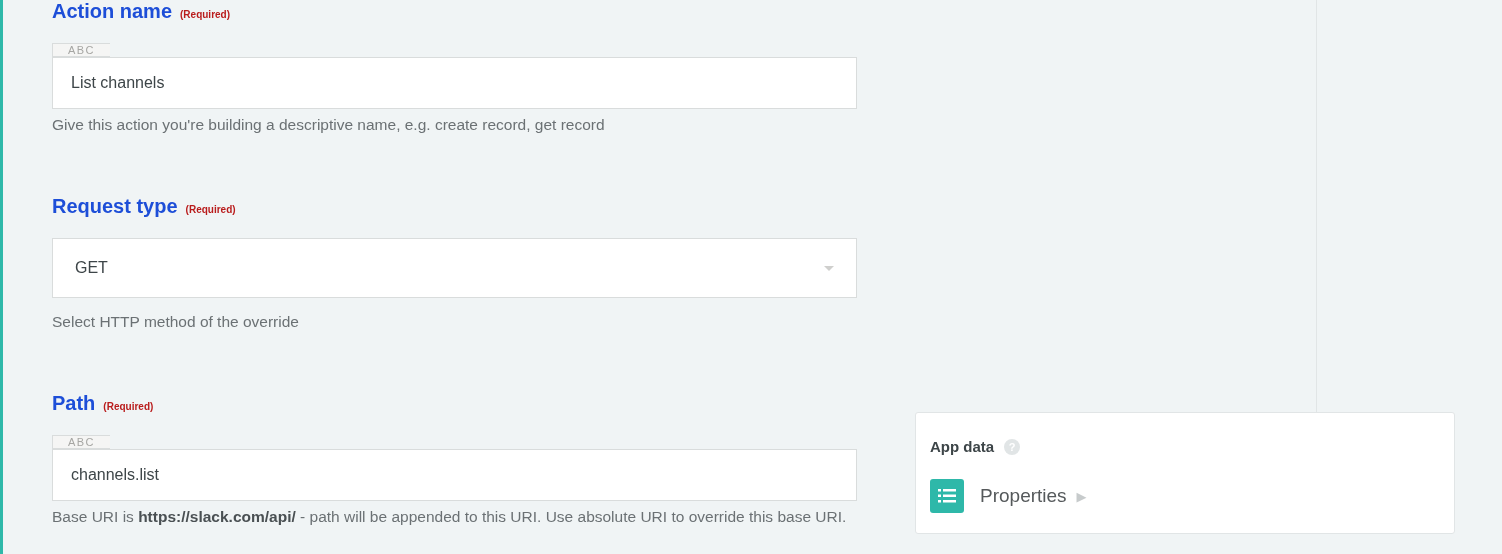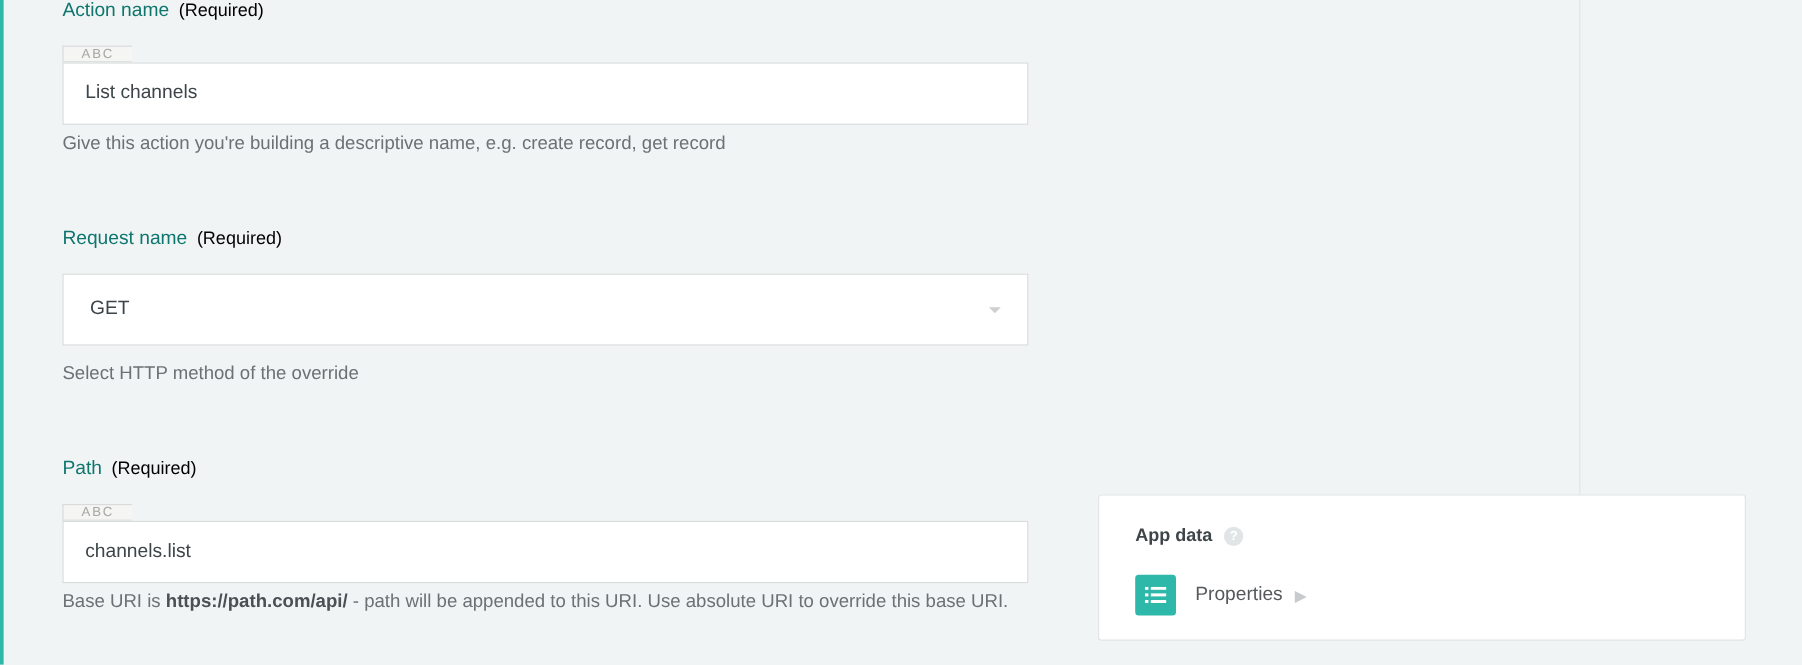--- a/index.html
+++ b/index.html
@@ -36,28 +36,28 @@
     .field-group.last {
       margin-bottom: 0;
     }
     .field-label-row {
       display: flex;
       align-items: baseline;
       gap: 8px;
       margin-bottom: 20px;
     }
     .field-label {
-      font-size: 16px;
-      font-weight: 400;
-      color: #0f766e;
+      font-size: 20px;
+      font-weight: 700;
+      color: #1d4ed8;
     }
     .required-tag {
-      font-size: 15px;
-      font-weight: 400;
-      color: #000000;
+      font-size: 10px;
+      font-weight: 700;
+      color: #b91c1c;
     }
     .input-row {
       display: flex;
       width: 805px;
       height: 58px;
       margin-bottom: 12px;
       flex-direction: column;
     }
     .input-prefix {
       width: 58px;
@@ -118,21 +118,21 @@
       color: #4a5053;
     }
     .side-panel {
       position: absolute;
       left: 912px;
       top: 412px;
       width: 540px;
       background: #ffffff;
       border: 1px solid #e1e5e6;
       border-radius: 3px;
-      padding: 25px 30px 20px 30px;
+      padding: 25px 30px 20px 14px;
     }
     .side-header {
       display: flex;
       align-items: center;
       gap: 10px;
       margin-bottom: 24px;
     }
     .side-title {
       font-size: 15px;
       font-weight: 700;
@@ -161,21 +161,21 @@
       background: #2eb8a9;
       border-radius: 3px;
       display: flex;
       align-items: center;
       justify-content: center;
     }
     .prop-icon svg {
       display: block;
     }
     .prop-label {
-      font-size: 16px;
+      font-size: 19px;
       color: #55595b;
     }
     .prop-caret {
       color: #c7cbcc;
       font-size: 13px;
       margin-left: -6px;
     }
     .right-border {
       position: absolute;
       right: 185px;
@@ -200,41 +200,41 @@
       </div>
       <div class="input-row">
         <div class="input-prefix">ABC</div>
         <input class="text-input" type="text" value="List channels" style="">
       </div>
       <div class="help-text">Give this action you're building a descriptive name, e.g. create record, get record</div>
     </div>
 
     <div class="field-group">
       <div class="field-label-row">
-        <span class="field-label">Request name</span>
+        <span class="field-label">Request type</span>
         <span class="required-tag">(Required)</span>
       </div>
       <div class="select-row">
         <span class="select-value">GET</span>
         <span class="select-caret"></span>
       </div>
       <div class="help-text">Select HTTP method of the override</div>
     </div>
 
     <div class="field-group last">
       <div class="field-label-row">
         <span class="field-label">Path</span>
         <span class="required-tag">(Required)</span>
       </div>
       <div class="input-row">
         <div class="input-prefix">ABC</div>
         <input class="text-input" type="text" value="channels.list" style="">
       </div>
       <div class="help-text">
-        <span>Base URI is </span><strong>https://path.com/api/</strong><span> - path will be appended to this URI. Use absolute URI to override this base URI.</span>
+        <span>Base URI is </span><strong>https://slack.com/api/</strong><span> - path will be appended to this URI. Use absolute URI to override this base URI.</span>
       </div>
     </div>
 
   </div>
 
   <div class="side-panel">
     <div class="side-header">
       <span class="side-title">App data</span>
       <span class="help-icon">?</span>
     </div>

